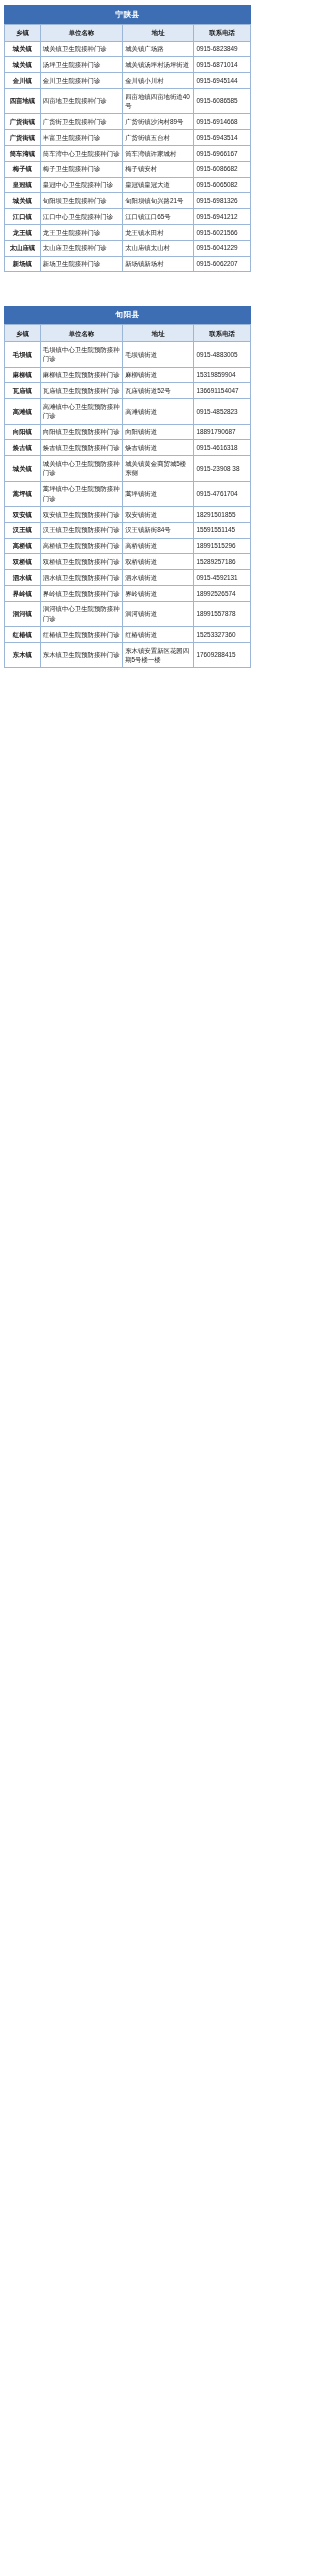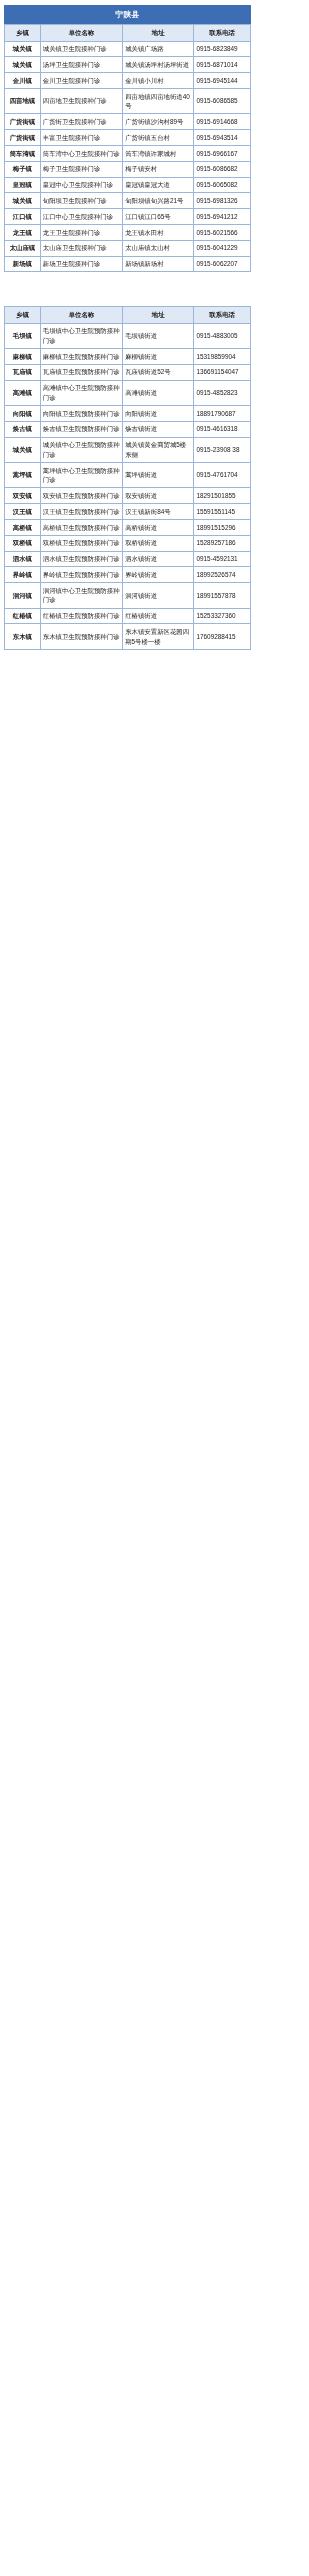--- a/index.html
+++ b/index.html
@@ -173,20 +173,21 @@
             <td class="t3">新场镇新场村</td>
             <td class="t4">0915-6062207</td>
           </tr>
         </tbody>
     </table>
   </div>
 
   <div class="spacer"></div>
 
   <div class="tbl-wrap">
+    <div class="caption">旬阳县</div>
     <table class="grid">
       <colgroup>
           <col class="c1">
           <col class="c2">
           <col class="c3">
           <col class="c4">
         </colgroup>
       <thead>
         <tr>
           <th>乡镇</th>

